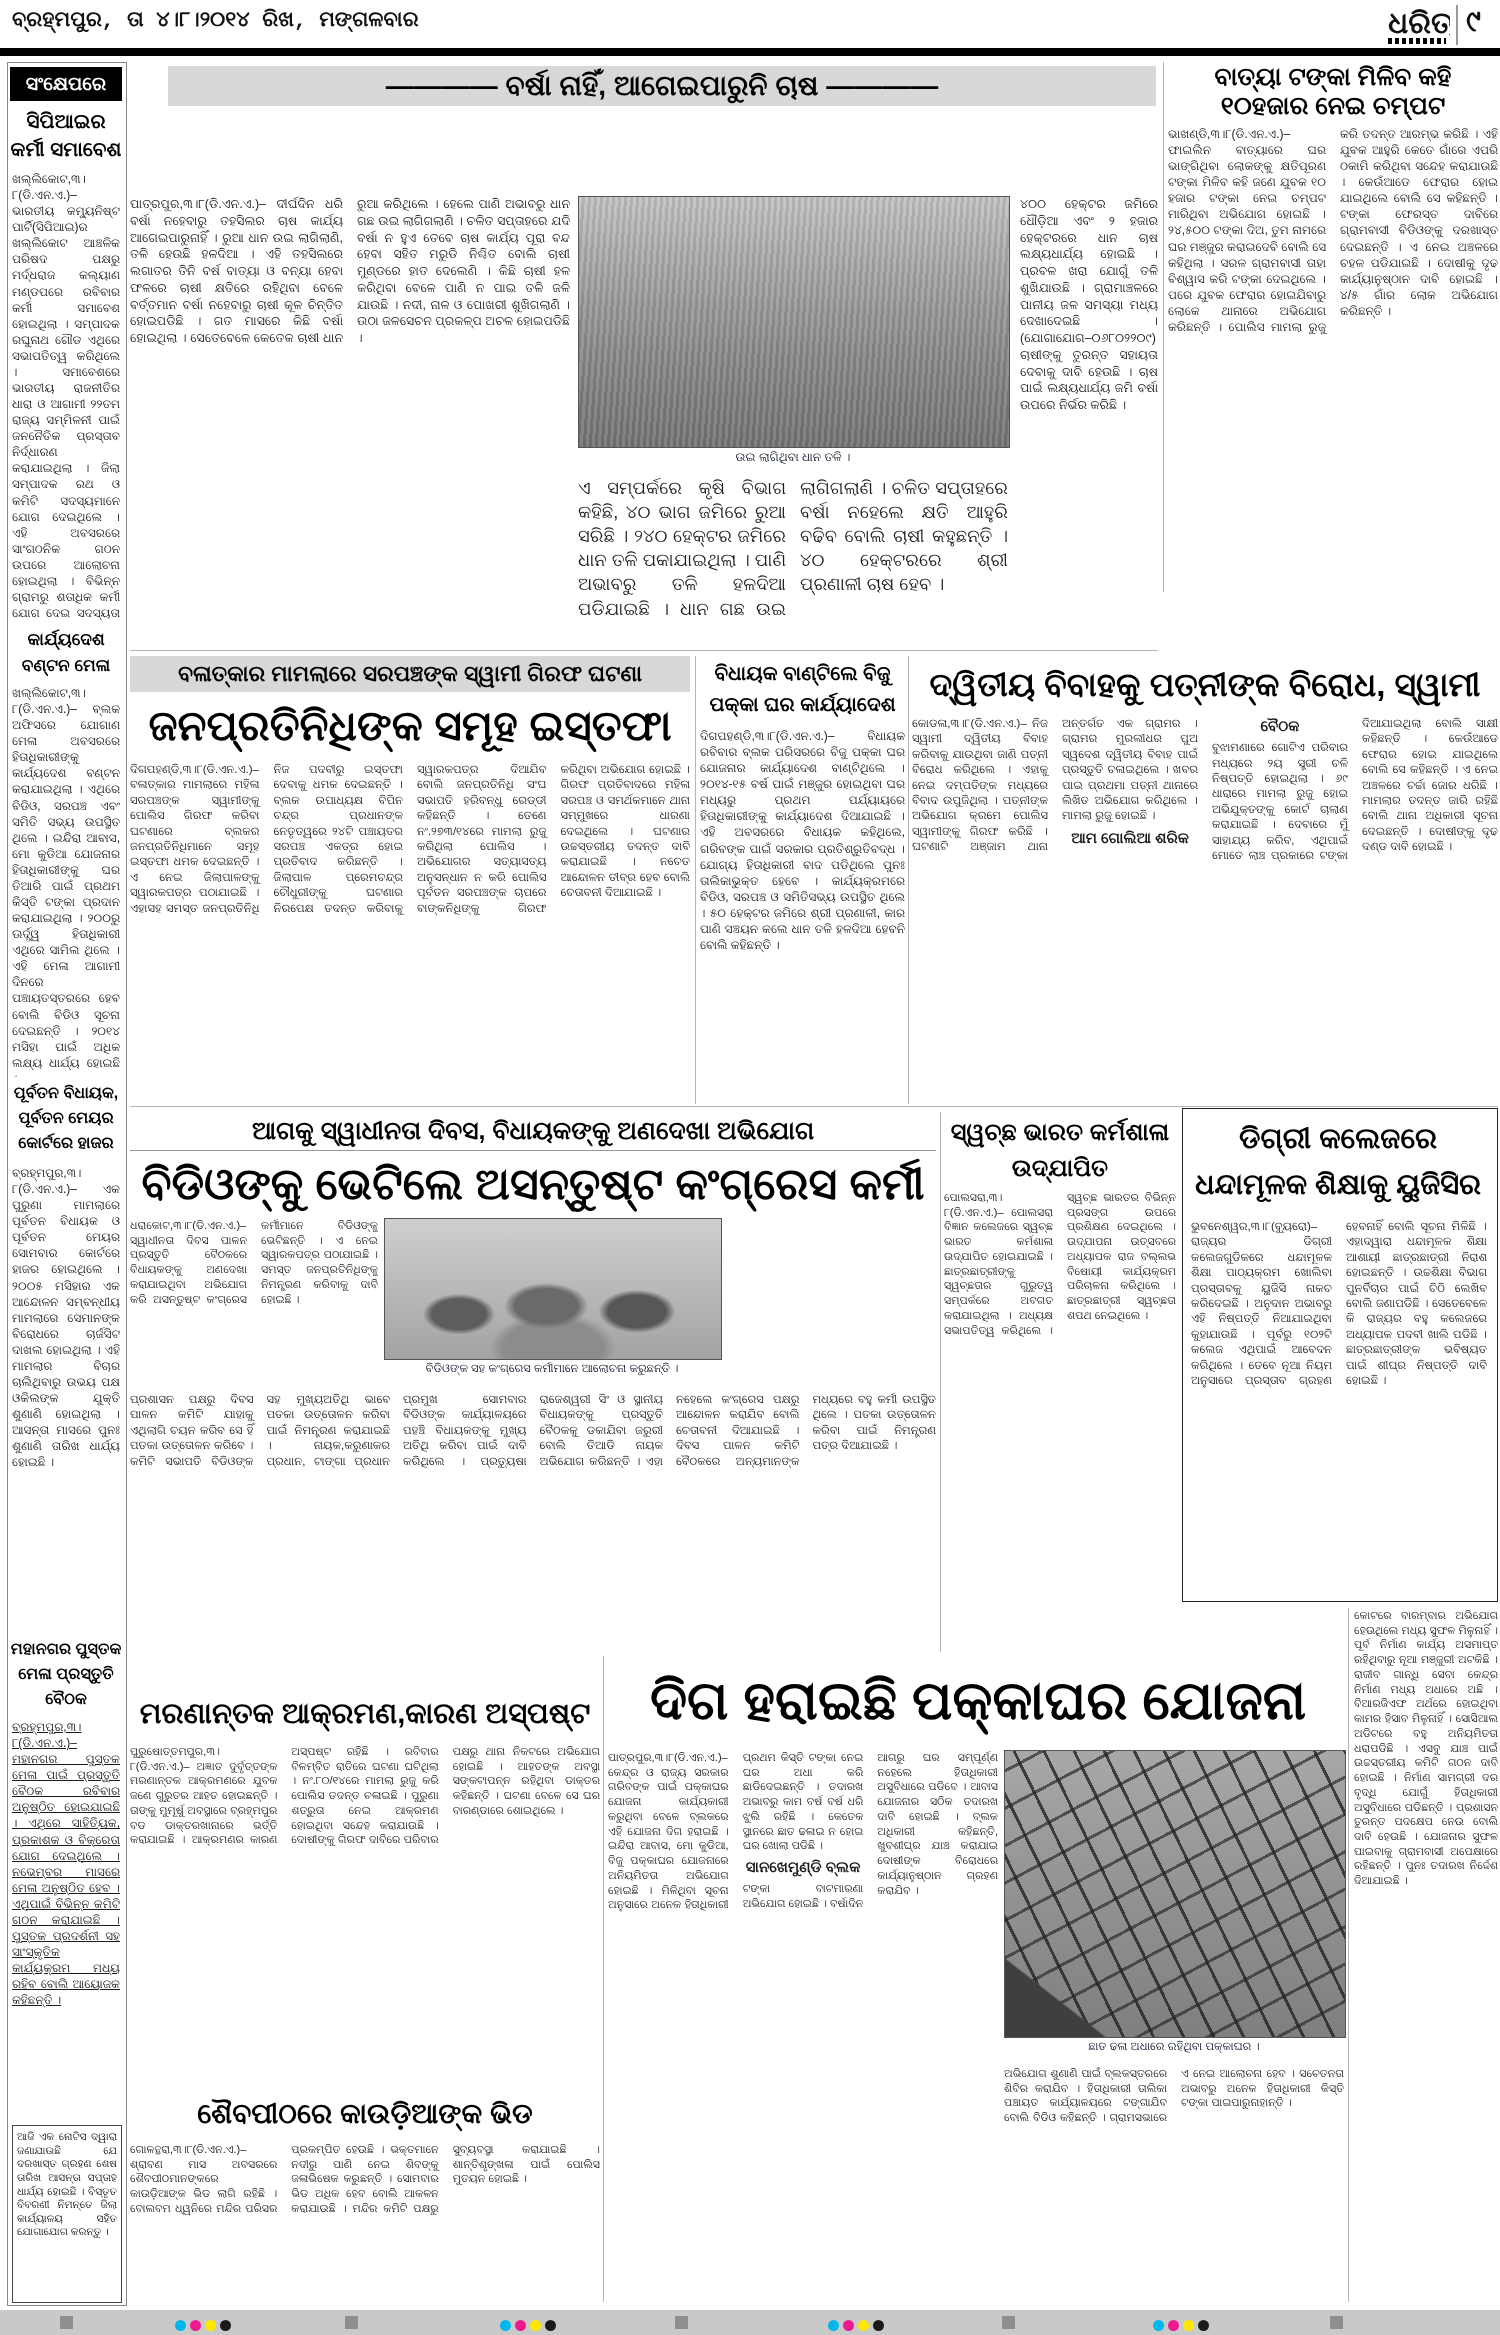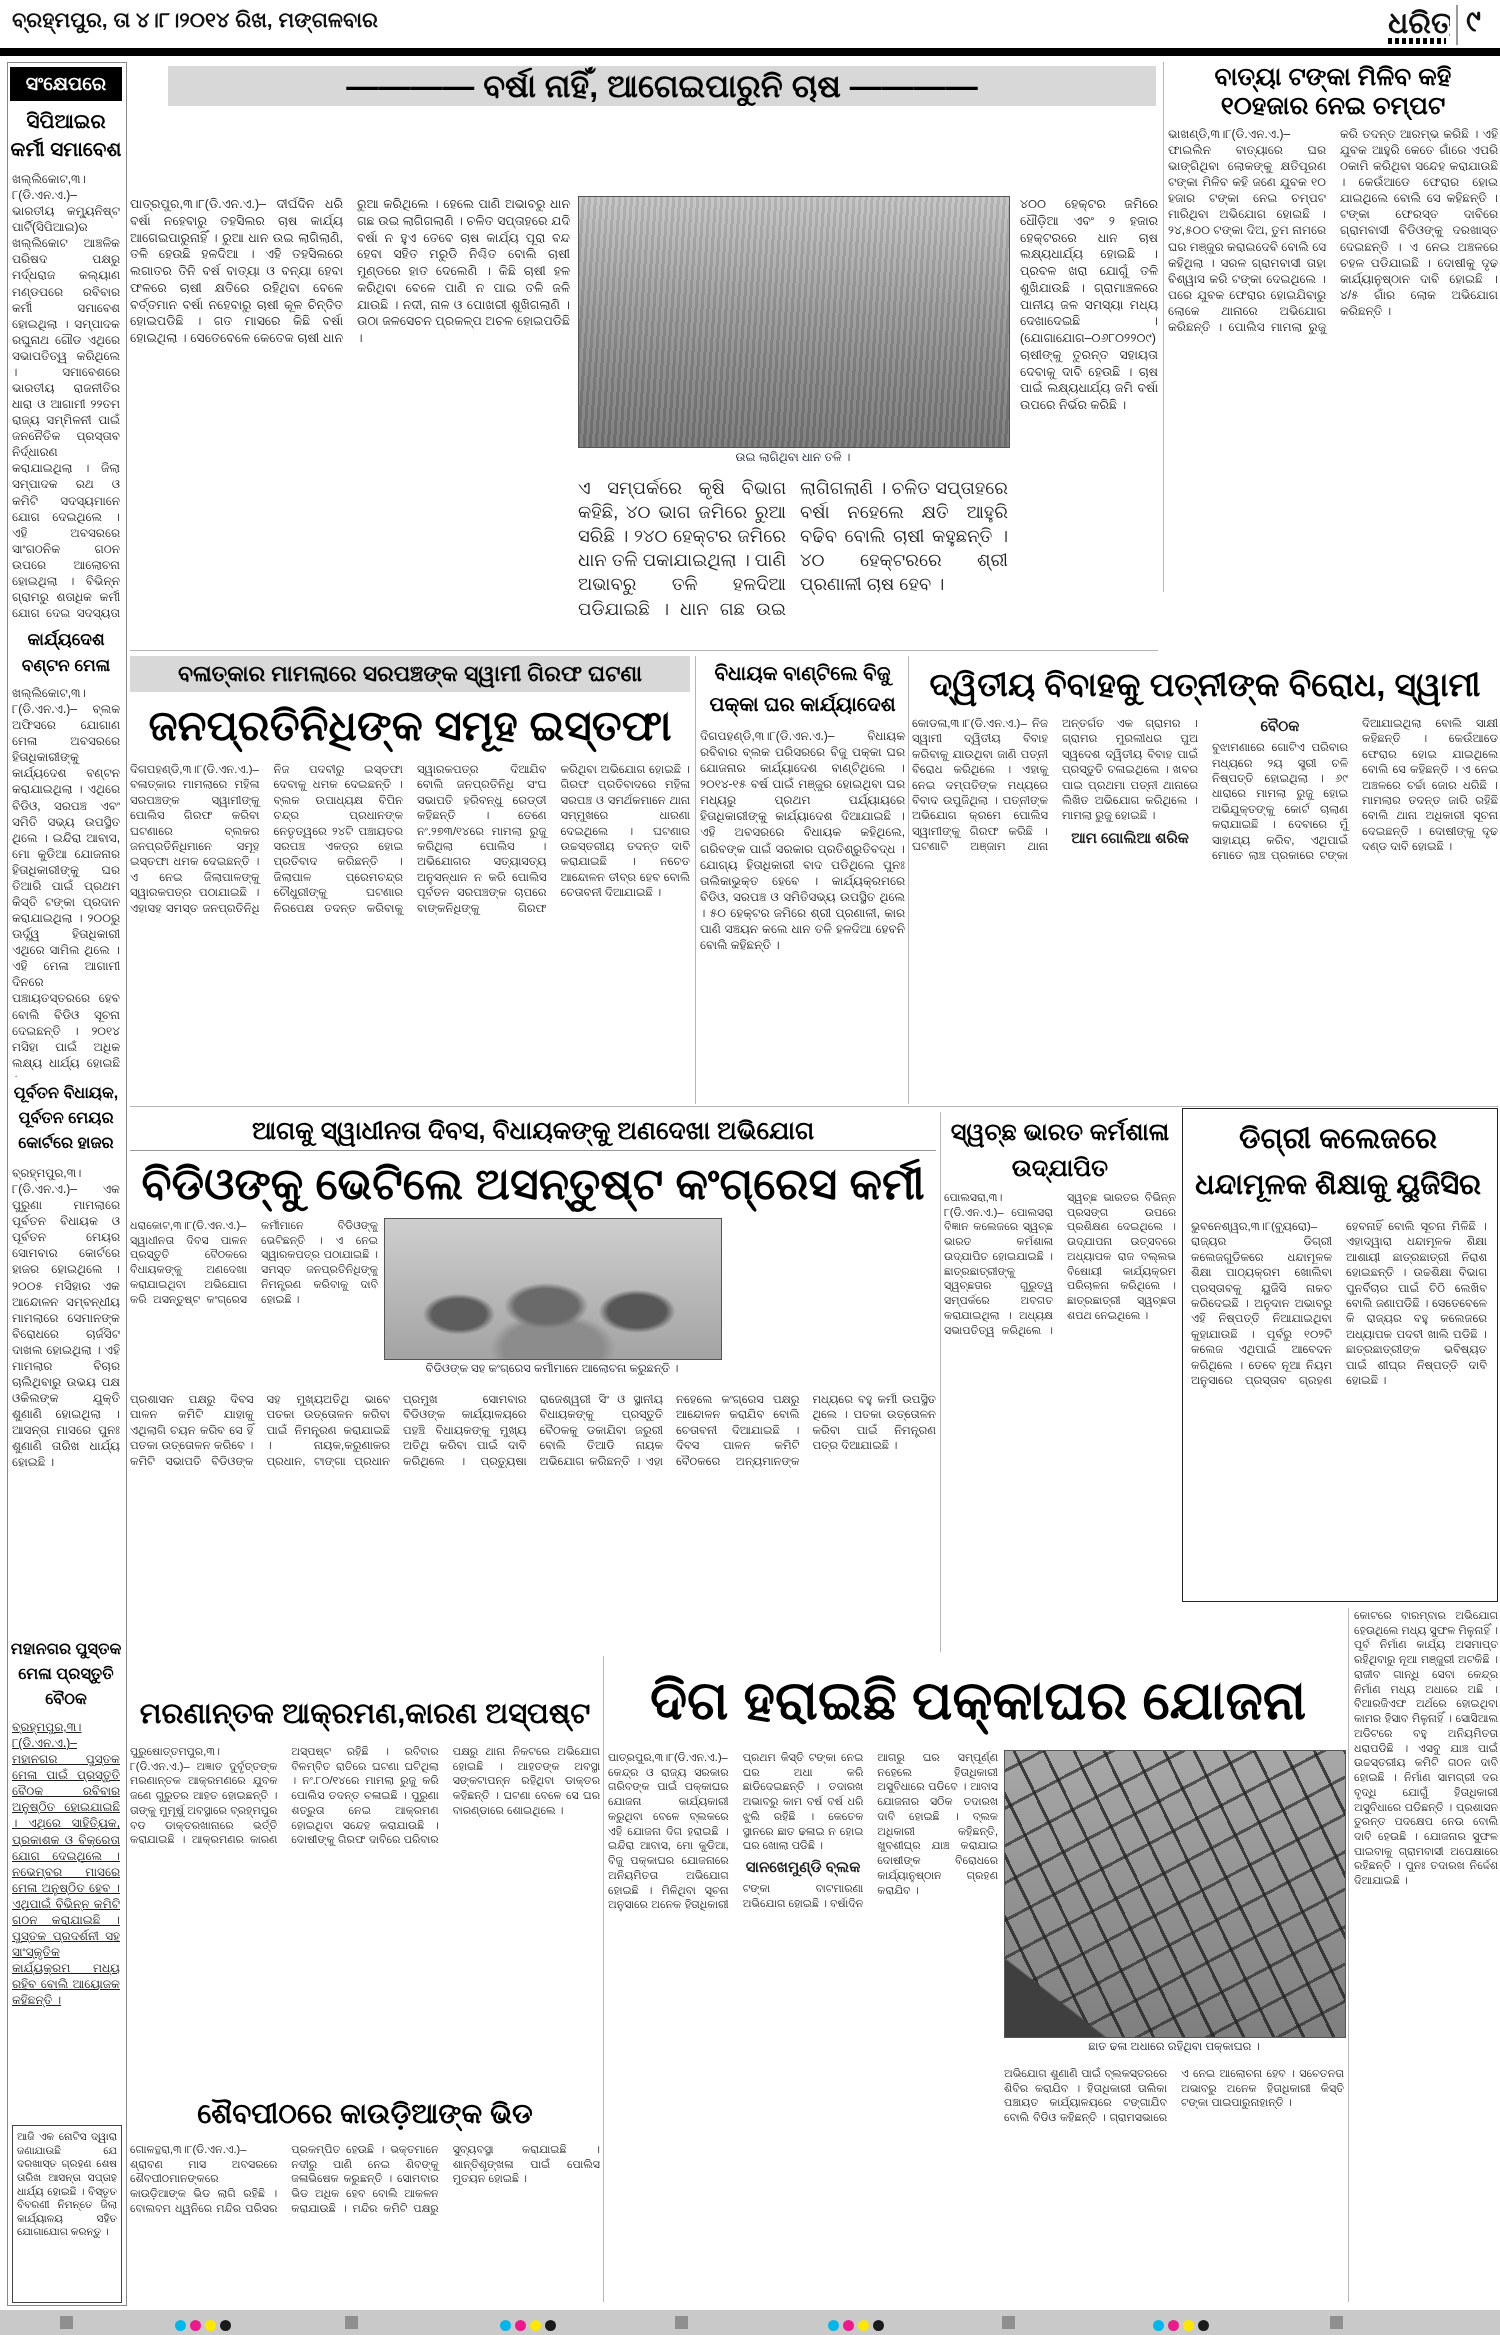--- a/index.html
+++ b/index.html
@@ -39,41 +39,41 @@
   .dot{width:11px;height:11px;border-radius:50%;display:inline-block;margin-right:4px;}
   .sq{width:13px;height:13px;background:#8f8f8f;display:inline-block;}
   .subhead-flow{font-weight:800;text-align:center;font-size:15px;padding:4px 0;}
   .notebox{border:1px solid #444;padding:4px;font-size:10.5px;line-height:1.3;text-align:justify;}
 </style>
 </head>
 <body>
 
 <div id="page">
 
-  <div class="abs" style="left:12px;top:8px;width:700px;height:36px;font-size:21px;font-weight:700;">ବ୍ରହ୍ମପୁର, ତା ୪।୮।୨୦୧୪ ରିଖ, ମଙ୍ଗଳବାର</div>
+  <div class="abs" style="left:12px;top:8px;width:700px;height:36px;font-size:21px;font-weight:700;font-family:Liberation Mono, monospace;">ବ୍ରହ୍ମପୁର, ତା ୪।୮।୨୦୧୪ ରିଖ, ମଙ୍ଗଳବାର</div>
   <div class="abs masthead" style="left:1388px;top:6px;width:62px;height:32px;">ଧରିତ୍ରୀ</div>
   <div class="abs masthead-underline" style="left:1388px;top:38px;width:58px;"></div>
   <div class="abs" style="left:1456px;top:5px;width:2px;height:40px;background:#9a9a9a;"></div>
   <div class="abs" style="left:1466px;top:4px;width:30px;height:40px;font-size:30px;font-weight:700;">୯</div>
   <div class="abs thick-bar" style="left:0;top:48px;width:1500px;height:8px;"></div>
 
   <div class="abs" style="left:7px;top:62px;width:118px;height:2242px;border:1px solid #888;">
     <div class="abs" style="left:2px;top:4px;width:112px;height:34px;background:#000;color:#fff;font-weight:800;font-size:19px;text-align:center;line-height:34px;">ସଂକ୍ଷେପରେ</div>
     <div class="abs hd" style="left:2px;top:44px;width:112px;height:62px;font-size:20px;line-height:1.4;">ସିପିଆଇର କର୍ମୀ ସମାବେଶ</div>
     <div class="abs txt" style="left:4px;top:108px;width:108px;height:452px;font-size:12px;">ଖଲ୍ଲିକୋଟ,୩।୮(ଡି.ଏନ.ଏ.)– ଭାରତୀୟ କମ୍ୟୁନିଷ୍ଟ ପାର୍ଟି(ସିପିଆଇ)ର ଖଲ୍ଲିକୋଟ ଆଞ୍ଚଳିକ ପରିଷଦ ପକ୍ଷରୁ ମର୍ଦ୍ଧରାଜ କଲ୍ୟାଣ ମଣ୍ଡପରେ ରବିବାର କର୍ମୀ ସମାବେଶ ହୋଇଥିଲା । ସମ୍ପାଦକ ରଘୁନାଥ ଗୌଡ ଏଥିରେ ସଭାପତିତ୍ୱ କରିଥିଲେ । ସମାବେଶରେ ଭାରତୀୟ ରାଜନୀତିର ଧାରା ଓ ଆଗାମୀ ୨୨ତମ ରାଜ୍ୟ ସମ୍ମିଳନୀ ପାଇଁ ଜନନୈତିକ ପ୍ରସ୍ତାବ ନିର୍ଦ୍ଧାରଣ କରାଯାଇଥିଲା । ଜିଲା ସମ୍ପାଦକ ରଥ ଓ କମିଟି ସଦସ୍ୟମାନେ ଯୋଗ ଦେଇଥିଲେ । ଏହି ଅବସରରେ ସାଂଗଠନିକ ଗଠନ ଉପରେ ଆଲୋଚନା ହୋଇଥିଲା । ବିଭିନ୍ନ ଗ୍ରାମରୁ ଶତାଧିକ କର୍ମୀ ଯୋଗ ଦେଇ ସଦସ୍ୟତା ଗ୍ରହଣ କରିଥିଲେ ।</div>
     <div class="abs hd" style="left:2px;top:564px;width:112px;height:54px;font-size:17px;line-height:1.5;">କାର୍ଯ୍ୟଦେଶ ବଣ୍ଟନ ମେଳା</div>
     <div class="abs txt" style="left:4px;top:622px;width:108px;height:392px;font-size:12px;">ଖଲ୍ଲିକୋଟ,୩।୮(ଡି.ଏନ.ଏ.)– ବ୍ଲକ ଅଫିସରେ ଯୋଗାଣ ମେଳା ଅବସରରେ ହିତାଧିକାରୀଙ୍କୁ କାର୍ଯ୍ୟଦେଶ ବଣ୍ଟନ କରାଯାଇଥିଲା । ଏଥିରେ ବିଡିଓ, ସରପଞ୍ଚ ଏବଂ ସମିତି ସଭ୍ୟ ଉପସ୍ଥିତ ଥିଲେ । ଇନ୍ଦିରା ଆବାସ, ମୋ କୁଡିଆ ଯୋଜନାର ହିତାଧିକାରୀଙ୍କୁ ଘର ତିଆରି ପାଇଁ ପ୍ରଥମ କିସ୍ତି ଟଙ୍କା ପ୍ରଦାନ କରାଯାଇଥିଲା । ୨୦୦ରୁ ଊର୍ଦ୍ଧ୍ୱ ହିତାଧିକାରୀ ଏଥିରେ ସାମିଲ ଥିଲେ । ଏହି ମେଳା ଆଗାମୀ ଦିନରେ ପଞ୍ଚାୟତସ୍ତରରେ ହେବ ବୋଲି ବିଡିଓ ସୂଚନା ଦେଇଛନ୍ତି । ୨୦୧୪ ମସିହା ପାଇଁ ଅଧିକ ଲକ୍ଷ୍ୟ ଧାର୍ଯ୍ୟ ହୋଇଛି ।</div>
     <div class="abs hd" style="left:2px;top:1018px;width:112px;height:82px;font-size:16px;line-height:1.55;">ପୂର୍ବତନ ବିଧାୟକ, ପୂର୍ବତନ ମେୟର କୋର୍ଟରେ ହାଜର</div>
     <div class="abs txt" style="left:4px;top:1102px;width:108px;height:468px;font-size:12px;">ବ୍ରହ୍ମପୁର,୩।୮(ଡି.ଏନ.ଏ.)– ଏକ ପୁରୁଣା ମାମଲାରେ ପୂର୍ବତନ ବିଧାୟକ ଓ ପୂର୍ବତନ ମେୟର ସୋମବାର କୋର୍ଟରେ ହାଜର ହୋଇଥିଲେ । ୨୦୦୫ ମସିହାର ଏକ ଆନ୍ଦୋଳନ ସମ୍ବନ୍ଧୀୟ ମାମଲାରେ ସେମାନଙ୍କ ବିରୋଧରେ ଚାର୍ଜସିଟ ଦାଖଲ ହୋଇଥିଲା । ଏହି ମାମଲାର ବିଚାର ଚାଲିଥିବାରୁ ଉଭୟ ପକ୍ଷ ଓକିଲଙ୍କ ଯୁକ୍ତି ଶୁଣାଣି ହୋଇଥିଲା । ଆସନ୍ତା ମାସରେ ପୁନଃ ଶୁଣାଣି ତାରିଖ ଧାର୍ଯ୍ୟ ହୋଇଛି ।</div>
     <div class="abs hd" style="left:2px;top:1574px;width:112px;height:78px;font-size:16px;line-height:1.55;">ମହାନଗର ପୁସ୍ତକ ମେଳା ପ୍ରସ୍ତୁତି ବୈଠକ</div>
     <div class="abs txt" style="left:4px;top:1656px;width:108px;height:400px;font-size:12px;text-decoration:underline;">ବ୍ରହ୍ମପୁର,୩।୮(ଡି.ଏନ.ଏ.)– ମହାନଗର ପୁସ୍ତକ ମେଳା ପାଇଁ ପ୍ରସ୍ତୁତି ବୈଠକ ରବିବାର ଅନୁଷ୍ଠିତ ହୋଇଯାଇଛି । ଏଥିରେ ସାହିତ୍ୟିକ, ପ୍ରକାଶକ ଓ ବିକ୍ରେତା ଯୋଗ ଦେଇଥିଲେ । ନଭେମ୍ବର ମାସରେ ମେଳା ଅନୁଷ୍ଠିତ ହେବ । ଏଥିପାଇଁ ବିଭିନ୍ନ କମିଟି ଗଠନ କରାଯାଇଛି । ପୁସ୍ତକ ପ୍ରଦର୍ଶନୀ ସହ ସାଂସ୍କୃତିକ କାର୍ଯ୍ୟକ୍ରମ ମଧ୍ୟ ରହିବ ବୋଲି ଆୟୋଜକ କହିଛନ୍ତି ।</div>
     <div class="abs notebox" style="left:4px;top:2062px;width:100px;height:168px;">ଆଜି ଏକ ନୋଟିସ ଦ୍ୱାରା ଜଣାଯାଉଛି ଯେ ଦରଖାସ୍ତ ଗ୍ରହଣ ଶେଷ ତାରିଖ ଆସନ୍ତା ସପ୍ତାହ ଧାର୍ଯ୍ୟ ହୋଇଛି । ବିସ୍ତୃତ ବିବରଣୀ ନିମନ୍ତେ ଜିଲା କାର୍ଯ୍ୟାଳୟ ସହିତ ଯୋଗାଯୋଗ କରନ୍ତୁ ।</div>
   </div>
 
-  <div class="abs kicker" style="left:168px;top:66px;width:988px;height:40px;font-size:32px;line-height:40px;">———— ବର୍ଷା ନାହିଁ, ଆଗେଇପାରୁନି ଚାଷ ————</div>
+  <div class="abs kicker" style="left:168px;top:66px;width:988px;height:40px;font-size:28px;line-height:40px;">———— ବର୍ଷା ନାହିଁ, ଆଗେଇପାରୁନି ଚାଷ ————</div>
   <div class="abs txt cols2" style="left:130px;top:196px;width:440px;height:458px;font-size:12.5px;">ପାତ୍ରପୁର,୩।୮(ଡି.ଏନ.ଏ.)– ଦୀର୍ଘଦିନ ଧରି ବର୍ଷା ନହେବାରୁ ତହସିଲର ଚାଷ କାର୍ଯ୍ୟ ଆଗେଇପାରୁନାହିଁ । ରୁଆ ଧାନ ଉଇ ଲାଗିଲାଣି, ତଳି ହେଉଛି ହଳଦିଆ । ଏହି ତହସିଲରେ ଲଗାତର ତିନି ବର୍ଷ ବାତ୍ୟା ଓ ବନ୍ୟା ହେବା ଫଳରେ ଚାଷୀ କ୍ଷତିରେ ରହିଥିବା ବେଳେ ବର୍ତ୍ତମାନ ବର୍ଷା ନହେବାରୁ ଚାଷୀ କୂଳ ଚିନ୍ତିତ ହୋଇପଡିଛି । ଗତ ମାସରେ କିଛି ବର୍ଷା ହୋଇଥିଲା । ସେତେବେଳେ କେତେକ ଚାଷୀ ଧାନ ରୁଆ କରିଥିଲେ । ହେଲେ ପାଣି ଅଭାବରୁ ଧାନ ଗଛ ଉଇ ଲାଗିଗଲାଣି । ଚଳିତ ସପ୍ତାହରେ ଯଦି ବର୍ଷା ନ ହୁଏ ତେବେ ଚାଷ କାର୍ଯ୍ୟ ପୂରା ବନ୍ଦ ହେବା ସହିତ ମରୁଡି ନିଶ୍ଚିତ ବୋଲି ଚାଷୀ ମୁଣ୍ଡରେ ହାତ ଦେଲେଣି । କିଛି ଚାଷୀ ହଳ କରିଥିବା ବେଳେ ପାଣି ନ ପାଇ ତଳି ଜଳି ଯାଉଛି । ନଦୀ, ନାଳ ଓ ପୋଖରୀ ଶୁଖିଗଲାଣି । ଉଠା ଜଳସେଚନ ପ୍ରକଳ୍ପ ଅଚଳ ହୋଇପଡିଛି ।</div>
   <div class="abs photo photo1" style="left:578px;top:196px;width:430px;height:250px;"></div>
   <div class="abs caption" style="left:578px;top:450px;width:430px;height:22px;">ଉଇ ଲାଗିଥିବା ଧାନ ତଳି ।</div>
   <div class="abs txt cols2" style="left:578px;top:476px;width:430px;height:178px;font-size:18px;">ଏ ସମ୍ପର୍କରେ କୃଷି ବିଭାଗ କହିଛି, ୪୦ ଭାଗ ଜମିରେ ରୁଆ ସରିଛି । ୨୪୦ ହେକ୍ଟର ଜମିରେ ଧାନ ତଳି ପକାଯାଇଥିଲା । ପାଣି ଅଭାବରୁ ତଳି ହଳଦିଆ ପଡିଯାଇଛି । ଧାନ ଗଛ ଉଇ ଲାଗିଗଲାଣି । ଚଳିତ ସପ୍ତାହରେ ବର୍ଷା ନହେଲେ କ୍ଷତି ଆହୁରି ବଢିବ ବୋଲି ଚାଷୀ କହୁଛନ୍ତି । ୪୦ ହେକ୍ଟରରେ ଶ୍ରୀ ପ୍ରଣାଳୀ ଚାଷ ହେବ ।</div>
   <div class="abs txt" style="left:1020px;top:196px;width:138px;height:458px;font-size:12.5px;">୪୦୦ ହେକ୍ଟର ଜମିରେ ଧୌଡ଼ିଆ ଏବଂ ୨ ହଜାର ହେକ୍ଟରରେ ଧାନ ଚାଷ ଲକ୍ଷ୍ୟଧାର୍ଯ୍ୟ ହୋଇଛି । ପ୍ରବଳ ଖରା ଯୋଗୁଁ ତଳି ଶୁଖିଯାଉଛି । ଗ୍ରାମାଞ୍ଚଳରେ ପାନୀୟ ଜଳ ସମସ୍ୟା ମଧ୍ୟ ଦେଖାଦେଇଛି । (ଯୋଗାଯୋଗ–୦୬୮୦୨୨୦୯) ଚାଷୀଙ୍କୁ ତୁରନ୍ତ ସହାୟତା ଦେବାକୁ ଦାବି ହେଉଛି । ଚାଷ ପାଇଁ ଲକ୍ଷ୍ୟଧାର୍ଯ୍ୟ ଜମି ବର୍ଷା ଉପରେ ନିର୍ଭର କରିଛି ।</div>
 
   <div class="abs rule-v" style="left:1163px;top:62px;height:530px;"></div>
   <div class="abs hd" style="left:1168px;top:62px;width:330px;height:58px;font-size:25px;line-height:1.15;">ବାତ୍ୟା ଟଙ୍କା ମିଳିବ କହି ୧୦ହଜାର ନେଇ ଚମ୍ପଟ</div>
   <div class="abs txt cols2" style="left:1168px;top:126px;width:330px;height:466px;font-size:12px;">ଭାଖଣ୍ଡି,୩।୮(ଡି.ଏନ.ଏ.)– ଫାଇଲିନ ବାତ୍ୟାରେ ଘର ଭାଙ୍ଗିଥିବା ଲୋକଙ୍କୁ କ୍ଷତିପୂରଣ ଟଙ୍କା ମିଳିବ କହି ଜଣେ ଯୁବକ ୧୦ ହଜାର ଟଙ୍କା ନେଇ ଚମ୍ପଟ ମାରିଥିବା ଅଭିଯୋଗ ହୋଇଛି । ୨୪,୫୦୦ ଟଙ୍କା ଦିଅ, ତୁମ ନାମରେ ଘର ମଞ୍ଜୁର କରାଇଦେବି ବୋଲି ସେ କହିଥିଲା । ସରଳ ଗ୍ରାମବାସୀ ତାହା ବିଶ୍ୱାସ କରି ଟଙ୍କା ଦେଇଥିଲେ । ପରେ ଯୁବକ ଫେରାର ହୋଇଯିବାରୁ ଲୋକେ ଥାନାରେ ଅଭିଯୋଗ କରିଛନ୍ତି । ପୋଲିସ ମାମଲା ରୁଜୁ କରି ତଦନ୍ତ ଆରମ୍ଭ କରିଛି । ଏହି ଯୁବକ ଆହୁରି କେତେ ଗାଁରେ ଏପରି ଠକାମି କରିଥିବା ସନ୍ଦେହ କରାଯାଉଛି । କେଉଁଆଡେ ଫେରାର ହୋଇ ଯାଇଥିଲେ ବୋଲି ସେ କହିଛନ୍ତି । ଟଙ୍କା ଫେରସ୍ତ ଦାବିରେ ଗ୍ରାମବାସୀ ବିଡିଓଙ୍କୁ ଦରଖାସ୍ତ ଦେଇଛନ୍ତି । ଏ ନେଇ ଅଞ୍ଚଳରେ ଚହଳ ପଡିଯାଇଛି । ଦୋଷୀକୁ ଦୃଢ କାର୍ଯ୍ୟାନୁଷ୍ଠାନ ଦାବି ହୋଇଛି । ୪/୫ ଗାଁର ଲୋକ ଅଭିଯୋଗ କରିଛନ୍ତି ।</div>
 

